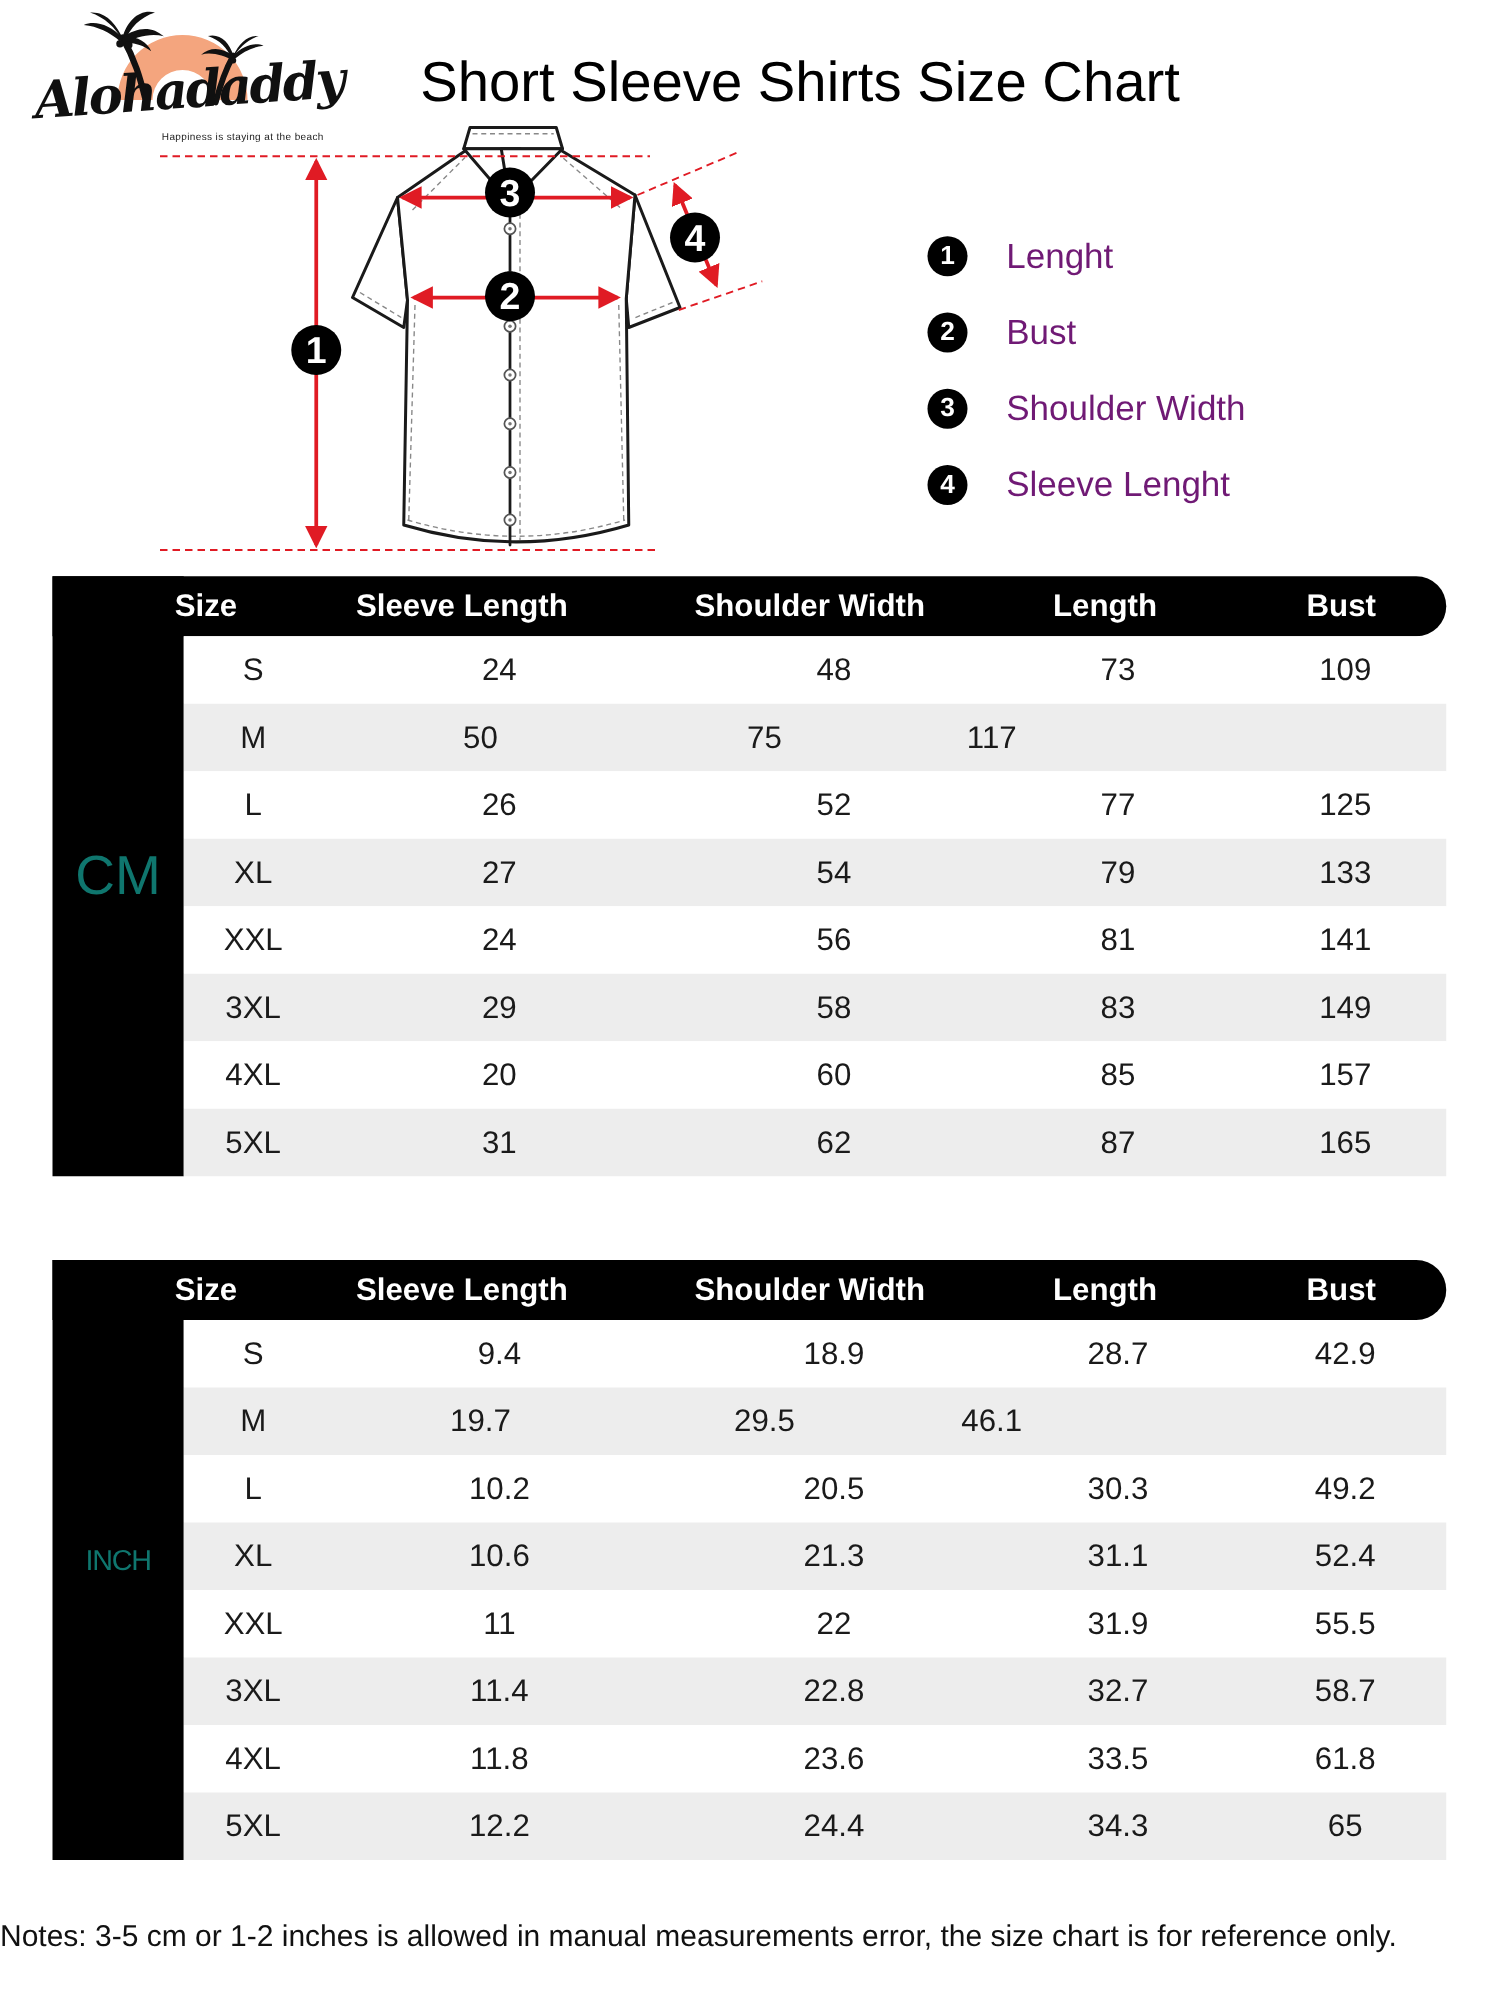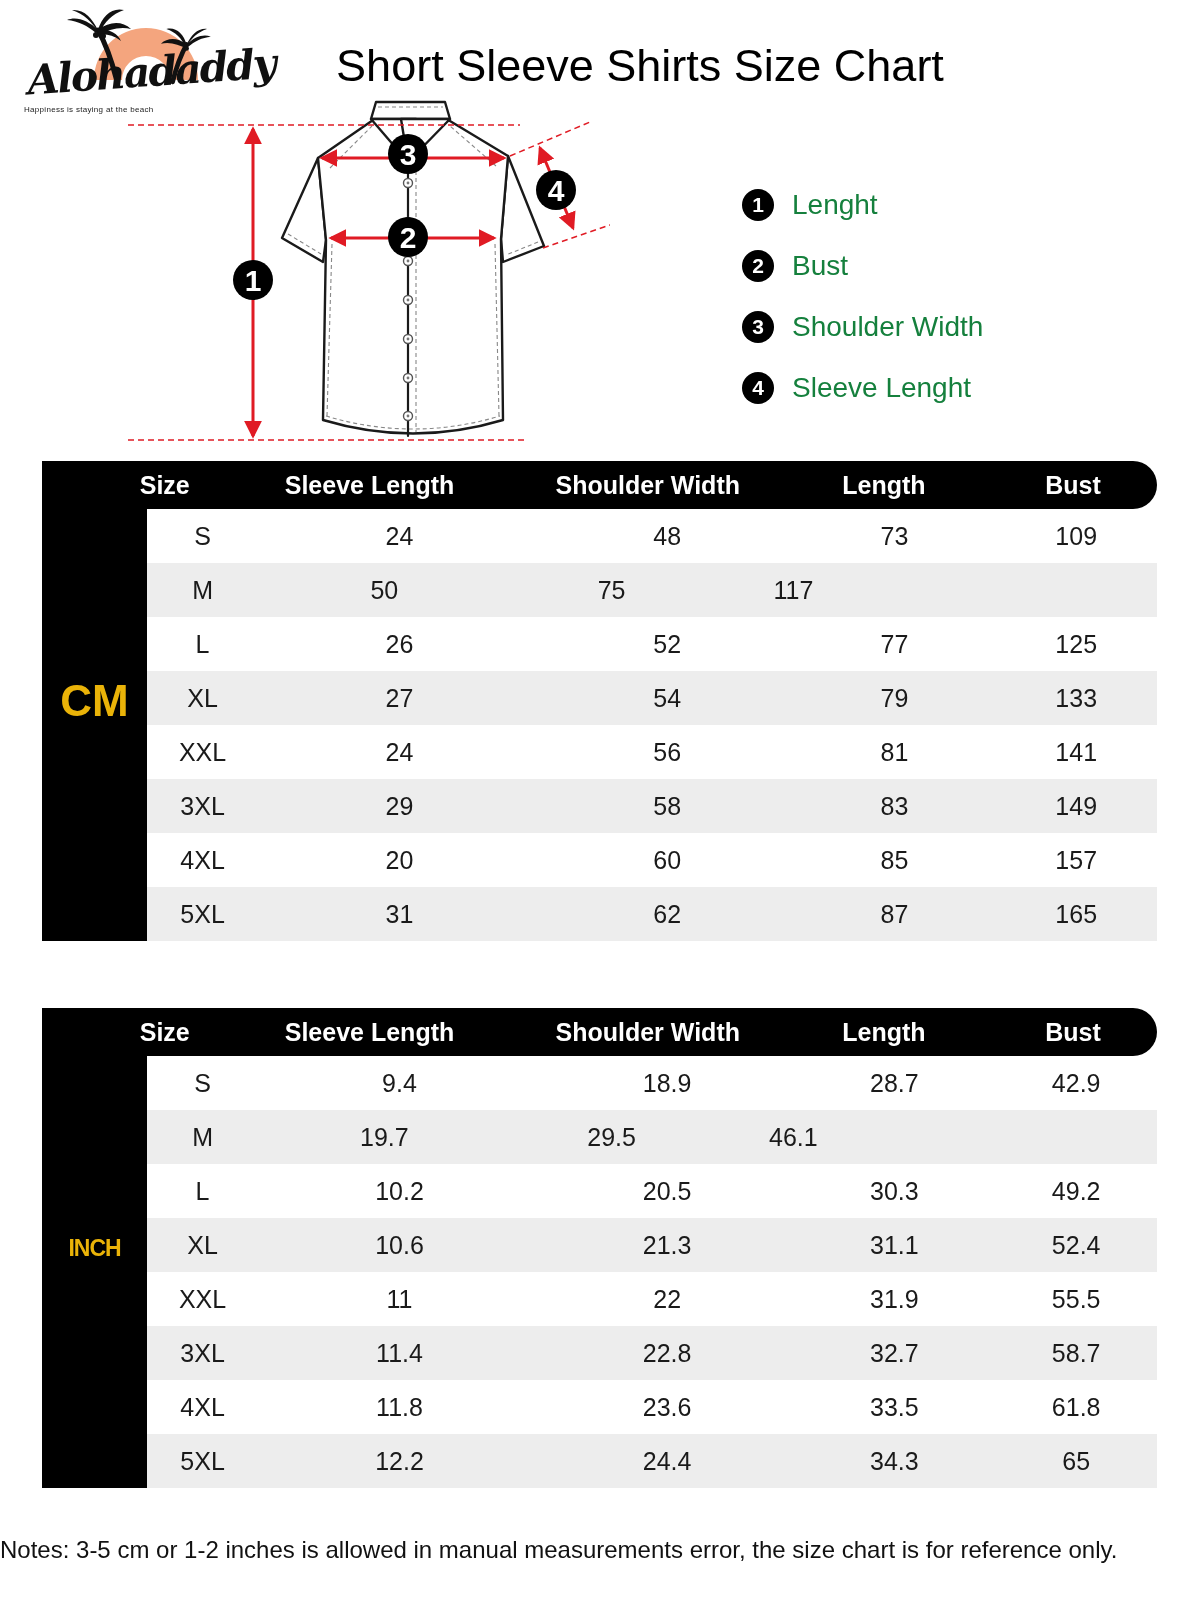--- a/index.html
+++ b/index.html
@@ -17,21 +17,21 @@
   }
 
   
   .logo{position:absolute;left:24px;top:6px;width:252px;height:114px}
   .logo svg{position:absolute;left:0;top:0}
   .brand-name{
     position:absolute;left:2px;top:42px;width:250px;text-align:center;
     font-family:"DejaVu Serif",serif;font-style:italic;font-weight:bold;
     font-size:41px;letter-spacing:-2px;color:#101010;transform:rotate(-4deg);
   }
-  .brand-tagline{position:absolute;left:0;top:99px;width:235px;
+  .brand-tagline{position:absolute;left:0;top:99px;width:235px;text-align:right;
     font-size:8px;color:#222;letter-spacing:.3px}
 
   
   .title{
     position:absolute;left:290px;top:40px;width:700px;text-align:center;
     font-size:45px;font-weight:normal;color:#000;letter-spacing:0;
   }
 
   
   .diagram{position:absolute;left:120px;top:98px}
@@ -47,29 +47,29 @@
   .btnd{fill:#777}
 
   
   .legend{position:absolute;left:742px;top:182px;width:360px}
   .legend-item{display:flex;align-items:center;height:46px;margin-bottom:15px}
   .lg-num{
     width:32px;height:32px;border-radius:50%;background:#000;color:#fff;
     display:flex;align-items:center;justify-content:center;
     font-size:21px;font-weight:bold;flex:0 0 32px;
   }
-  .lg-label{font-size:28px;color:#15803d;padding-left:18px}
+  .lg-label{font-size:28px;color:#701a75;padding-left:31px}
 
   
   .size-table{position:absolute;left:42px;width:1115px;height:480px}
   .unit-cell{
     position:absolute;left:0;top:0;width:105px;height:100%;
     background:var(--header-black,#000);display:flex;align-items:center;justify-content:center;
   }
-  .unit-label{color:#eab308;font-weight:bold;font-size:44px;letter-spacing:0}
+  .unit-label{color:#0f766e;font-weight:normal;font-size:44px;letter-spacing:0}
   .size-table.inch .unit-label{font-size:23px;letter-spacing:-1px}
   .head-row{
     position:absolute;left:0;top:0;right:0;height:48px;
     background:var(--header-black,#000);border-radius:0 24px 24px 0;
     display:flex;align-items:center;padding-left:65px;
   }
   .hcell{text-align:center;color:#fff;font-weight:bold;font-size:25px}
   .body-rows{position:absolute;left:105px;top:48px;right:0;bottom:0;display:flex;flex-direction:column}
   .trow{flex:1;display:flex;align-items:center;background:#fff}
   .trow.alt{background:var(--row-alt,#ededed)}

